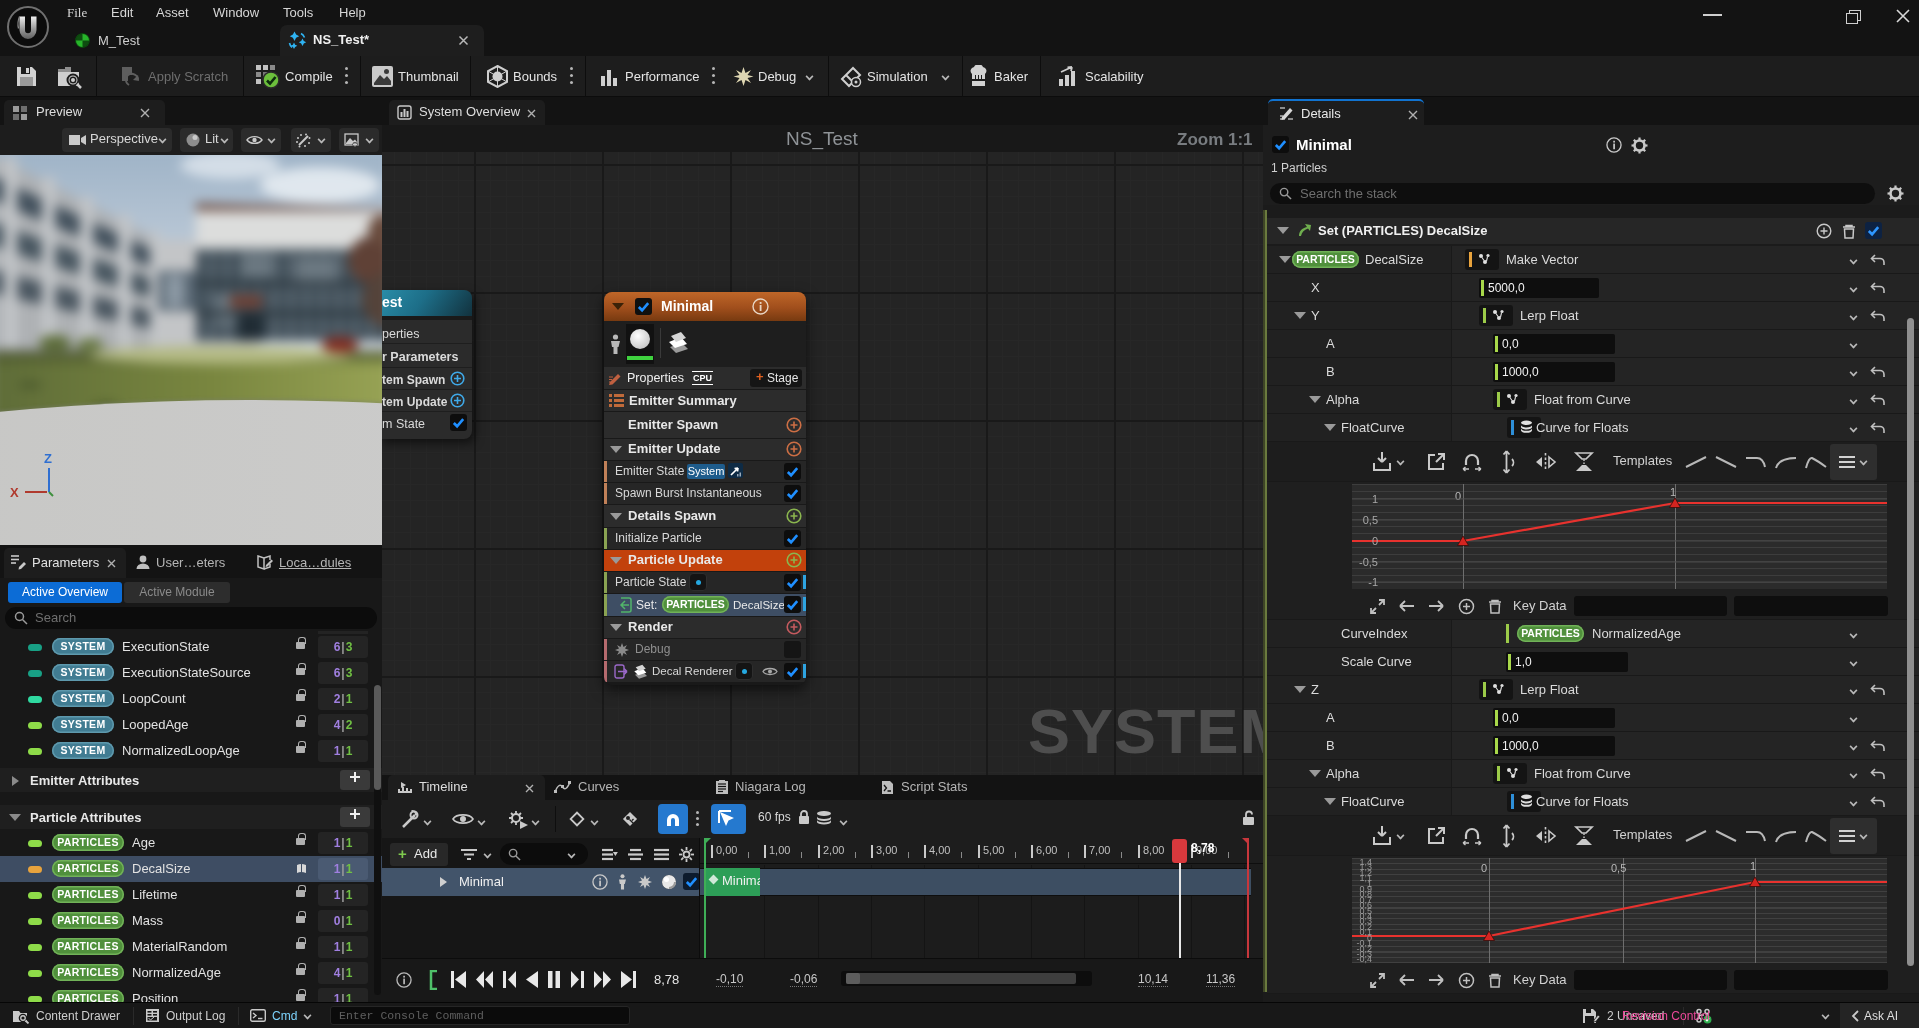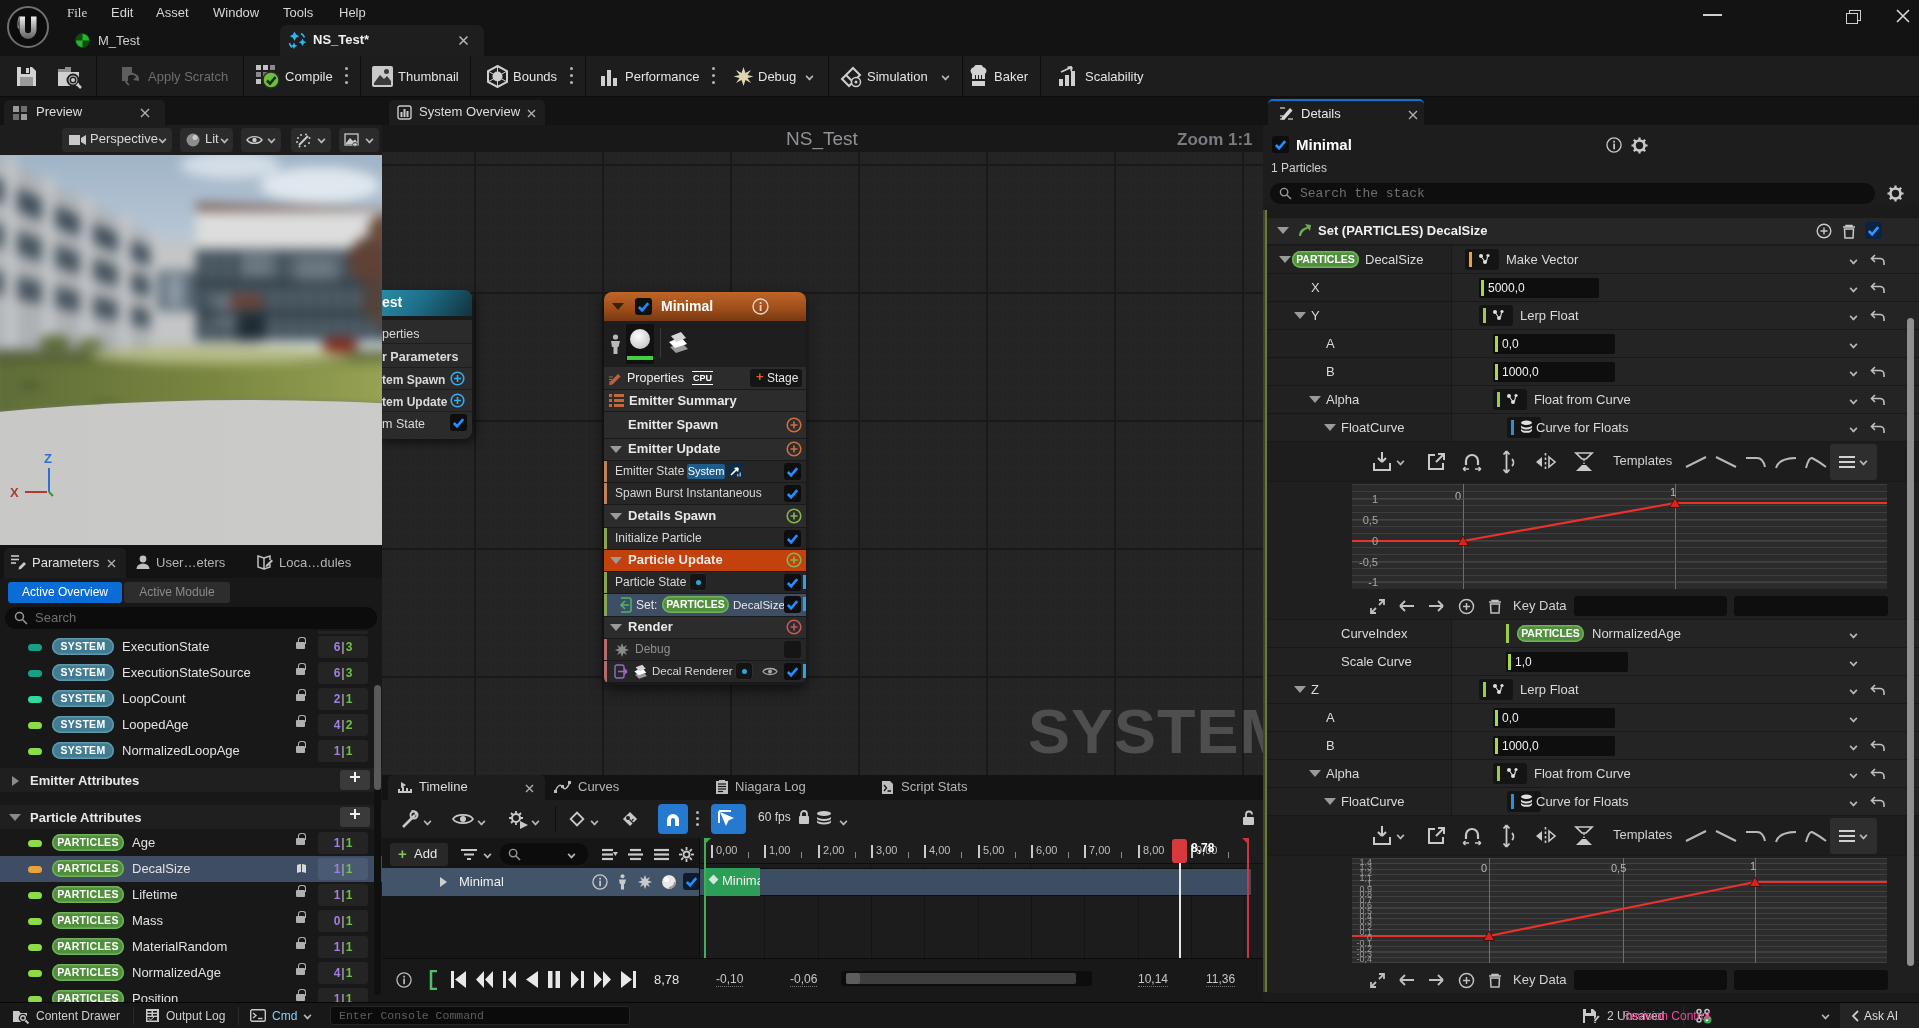--- a/index.html
+++ b/index.html
@@ -384,21 +384,21 @@
           <circle cx="8" cy="5" r="3.4" fill="#c0c0c0"></circle>
           <path d="M1.5 15 a6.5 5.5 0 0 1 13 0 Z" fill="#c0c0c0"></path>
         </svg>
       <div class="abs" style="left:26px;top:7px;color:#b5b5b5;">User…eters</div>
     </div>
     <div class="abs" style="left:252px;top:3px;width:120px;height:30px;">
       <svg class="abs" style="left:5px;top:6px;" width="17" height="16" viewBox="0 0 17 16">
           <path d="M1 2 L7 4 V15 L1 13 Z M7 4 L13 2 V6 M13 10 V13 L7 15" fill="none" stroke="#c0c0c0" stroke-width="1.5"></path>
           <path d="M9 11 l5.5 -5.5 1.5 1.5 -5.5 5.5 -2 .5 Z" fill="#c0c0c0"></path>
         </svg>
-      <div class="abs" style="left:27px;top:7px;color:#b5b5b5;">Loca…dules</div>
+      <div class="abs" style="left:27px;top:7px;color:#b5b5b5;text-decoration:underline;">Loca…dules</div>
     </div>
 
     <div class="abs" style="left:8px;top:37px;width:114px;height:21px;background:#0c6cd6;border-radius:3px;text-align:center;line-height:21px;color:#fff;font-size:12px;">Active Overview</div>
     <div class="abs" style="left:124px;top:37px;width:106px;height:21px;background:#2d2d2d;border-radius:3px;text-align:center;line-height:21px;color:#8b8b8b;font-size:12px;">Active Module</div>
 
     <div class="abs" style="left:5px;top:62px;width:372px;height:22px;background:#0c0c0c;border-radius:11px;">
       <svg class="abs" style="left:9px;top:4px;" width="14" height="14" viewBox="0 0 14 14">
           <circle cx="5.5" cy="5.5" r="4" fill="none" stroke="#9a9a9a" stroke-width="1.5"></circle>
           <line x1="8.5" y1="8.5" x2="13" y2="13" stroke="#9a9a9a" stroke-width="1.5"></line>
         </svg>
@@ -1130,21 +1130,21 @@
             <line x1="2.8" y1="14.2" x2="4.6" y2="12.4"></line>
             <line x1="12.4" y1="4.6" x2="14.2" y2="2.8"></line>
           </g>
         </svg>
       <span class="abs" style="left:8px;top:36px;font-size:12px;color:#d0d0d0;">1 Particles</span>
       <div class="abs" style="left:7px;top:58px;width:605px;height:21px;background:#0e0e0e;border-radius:11px;">
         <svg class="abs" style="left:9px;top:4px;" width="13" height="13" viewBox="0 0 14 14">
             <circle cx="5.5" cy="5.5" r="4" fill="none" stroke="#9a9a9a" stroke-width="1.5"></circle>
             <line x1="8.5" y1="8.5" x2="13" y2="13" stroke="#9a9a9a" stroke-width="1.5"></line>
           </svg>
-        <span class="abs" style="left:30px;top:3px;color:#6f6f6f;font-family:Liberation Mono, monospace;">Search the stack</span>
+        <span class="abs" style="left:30px;top:3px;color:#6f6f6f;">Search the stack</span>
       </div>
       <svg class="abs" style="left:624px;top:60px;" width="17" height="17" viewBox="0 0 17 17">
           <circle cx="8.5" cy="8.5" r="5" fill="none" stroke="#c9c9c9" stroke-width="2.6"></circle>
           <circle cx="8.5" cy="8.5" r="1.6" fill="#1d1d1d"></circle>
           <g stroke="#c9c9c9" stroke-width="2.2">
             <line x1="8.5" y1="0.5" x2="8.5" y2="3"></line>
             <line x1="8.5" y1="14" x2="8.5" y2="16.5"></line>
             <line x1="0.5" y1="8.5" x2="3" y2="8.5"></line>
             <line x1="14" y1="8.5" x2="16.5" y2="8.5"></line>
             <line x1="2.8" y1="2.8" x2="4.6" y2="4.6"></line>

